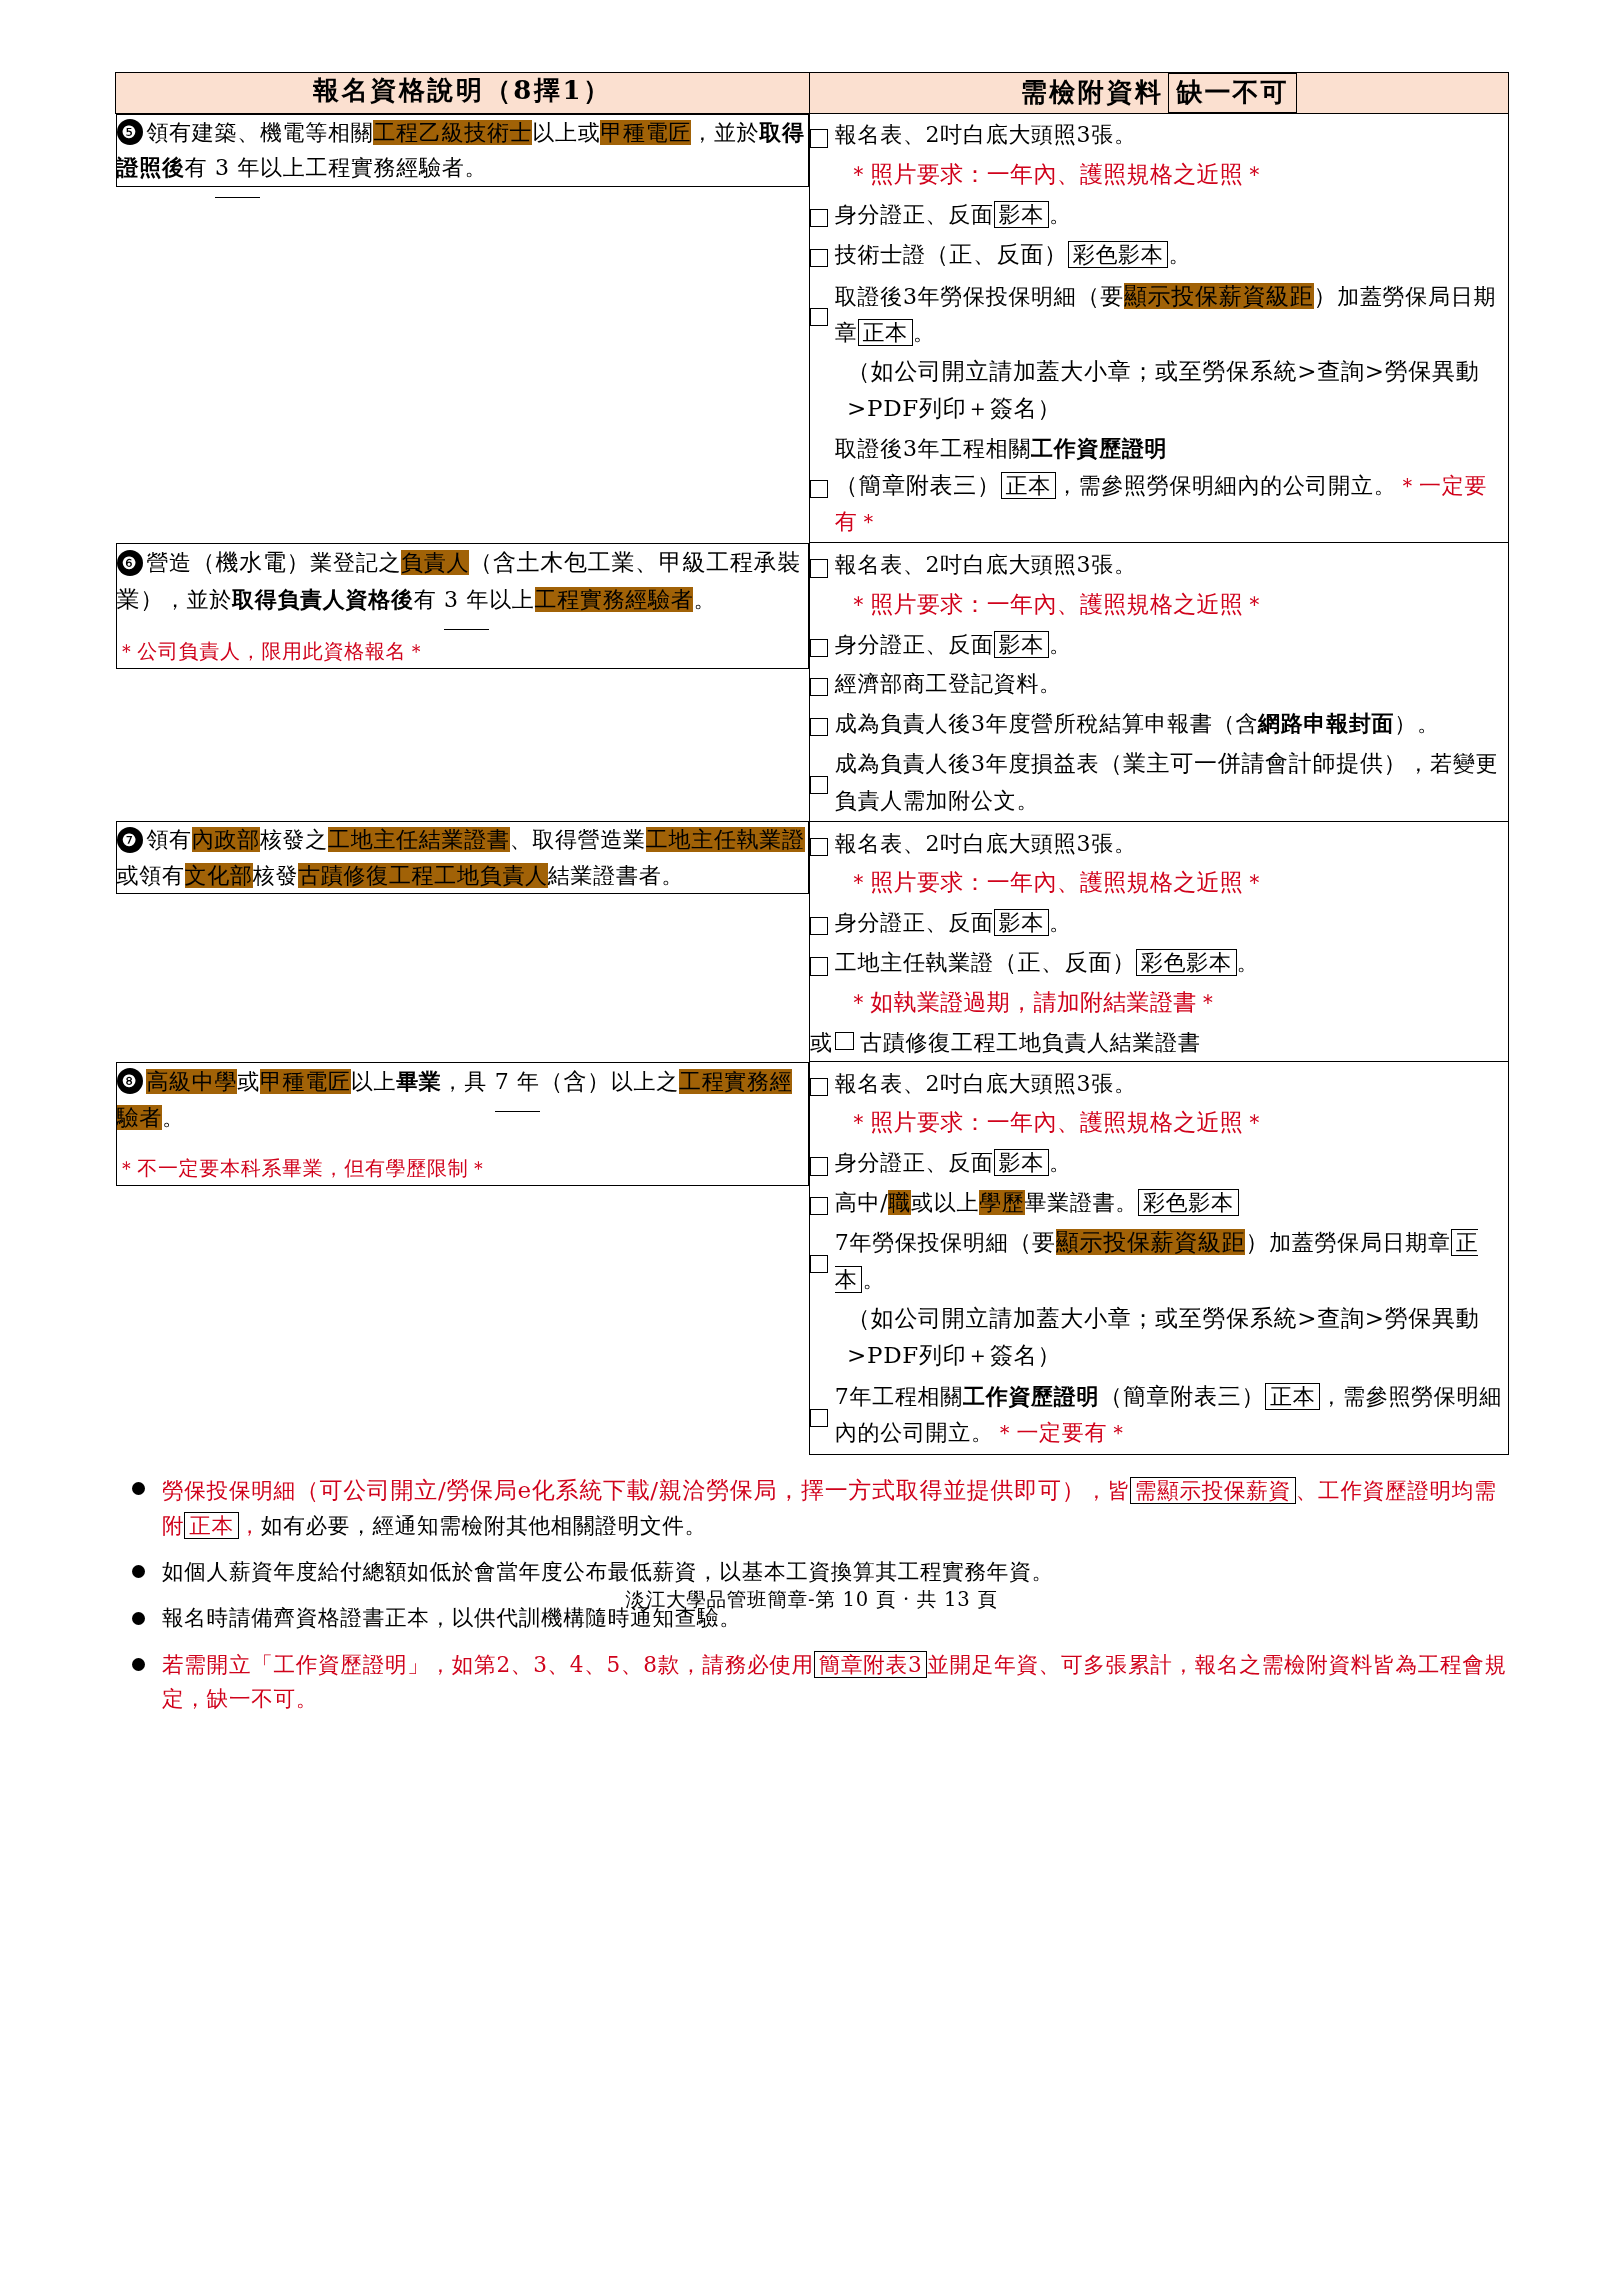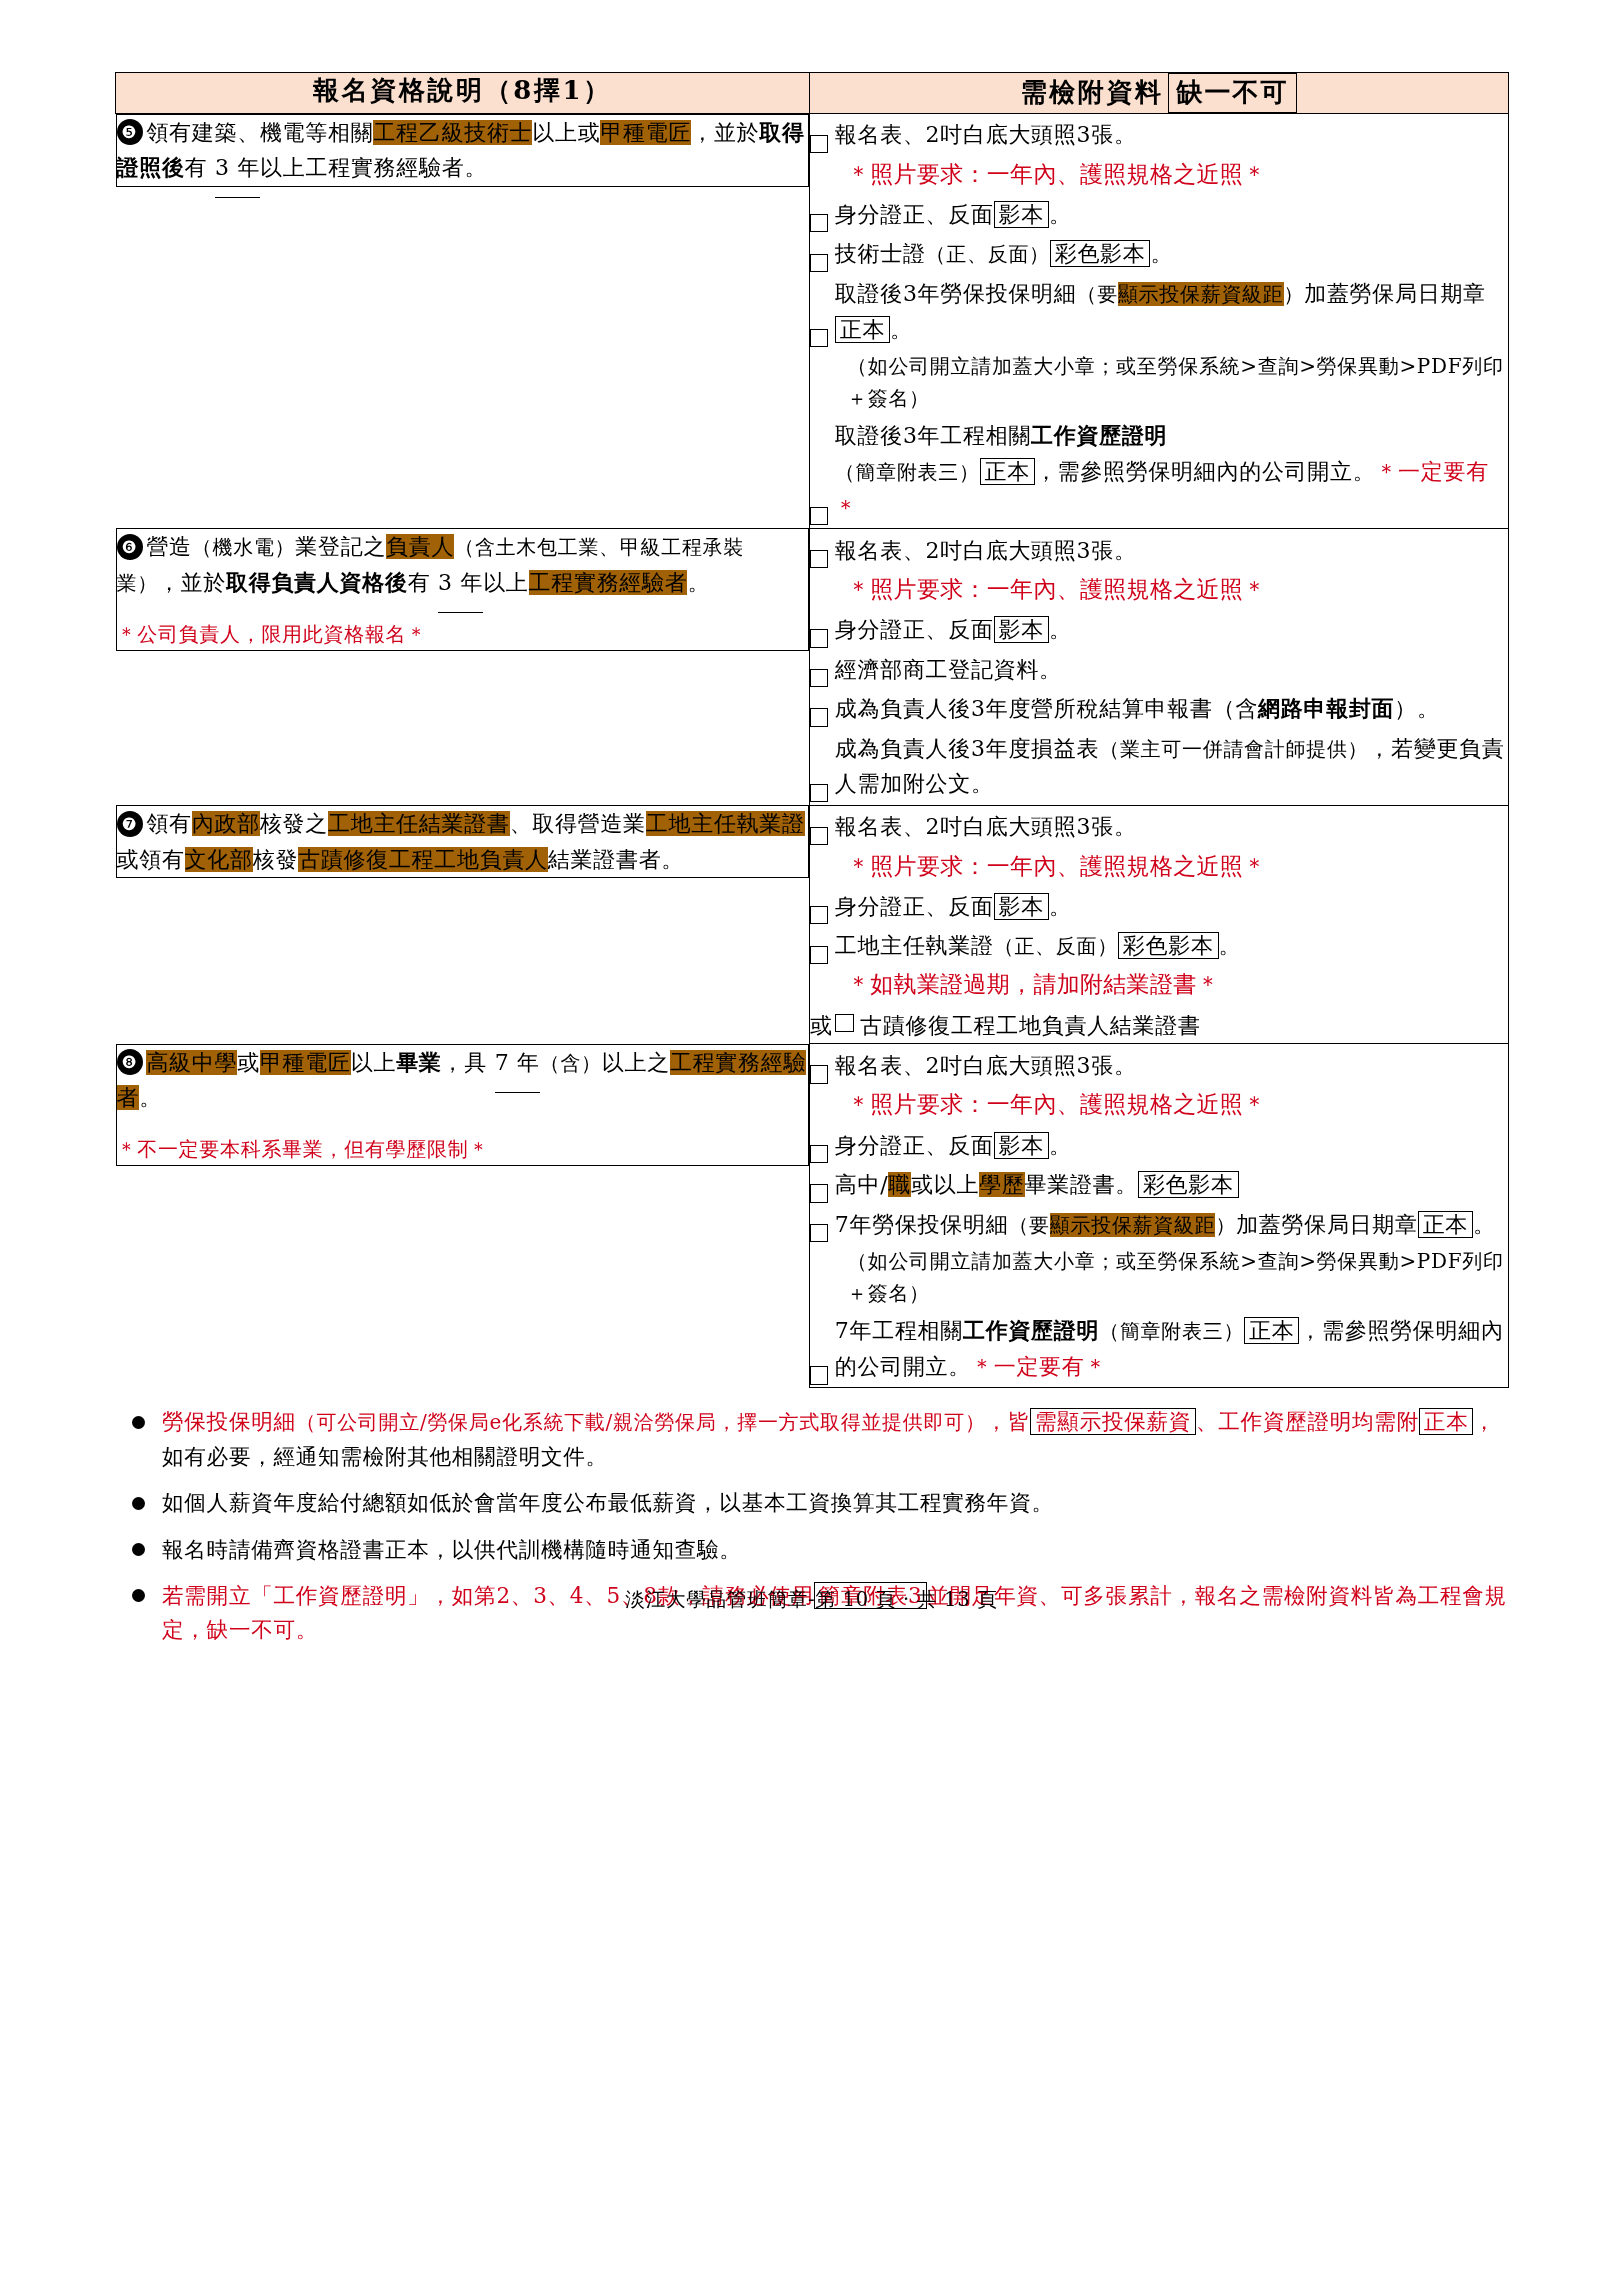--- a/index.html
+++ b/index.html
@@ -68,31 +68,31 @@
     font-size:17px;
     font-family:"DejaVu Sans","Liberation Sans",sans-serif;
     vertical-align:1.3px;
     margin-right:3.9px;
   }
   .hl{background:#a16207;}
   .bold{font-weight:bold;}
   .ul{border-bottom:1.3px solid #000;padding-bottom:17px;}
   .bx{border:1.3px solid #000;padding:0 3.9px;}
   .red{color:#d0021b;}
-  .smaller{font-size:20px;}
+  .smaller{font-size:23px;}
   .note-red{
     color:#d0021b;
     font-size:20px;
     letter-spacing:0.7px;
     margin-top:17px;
     display:block;
   }
   .chkline{
     display:flex;
-    align-items:flex-end;
+    align-items:center;
     margin:3.9px 0 2.6px 0;
   }
   .chk{
     flex:0 0 auto;
     width:18.3px;height:18.3px;
     border:1.3px solid #000;
     margin:6.5px 6.5px 0 0;
     box-sizing:border-box;
     background:#fff;
   }

